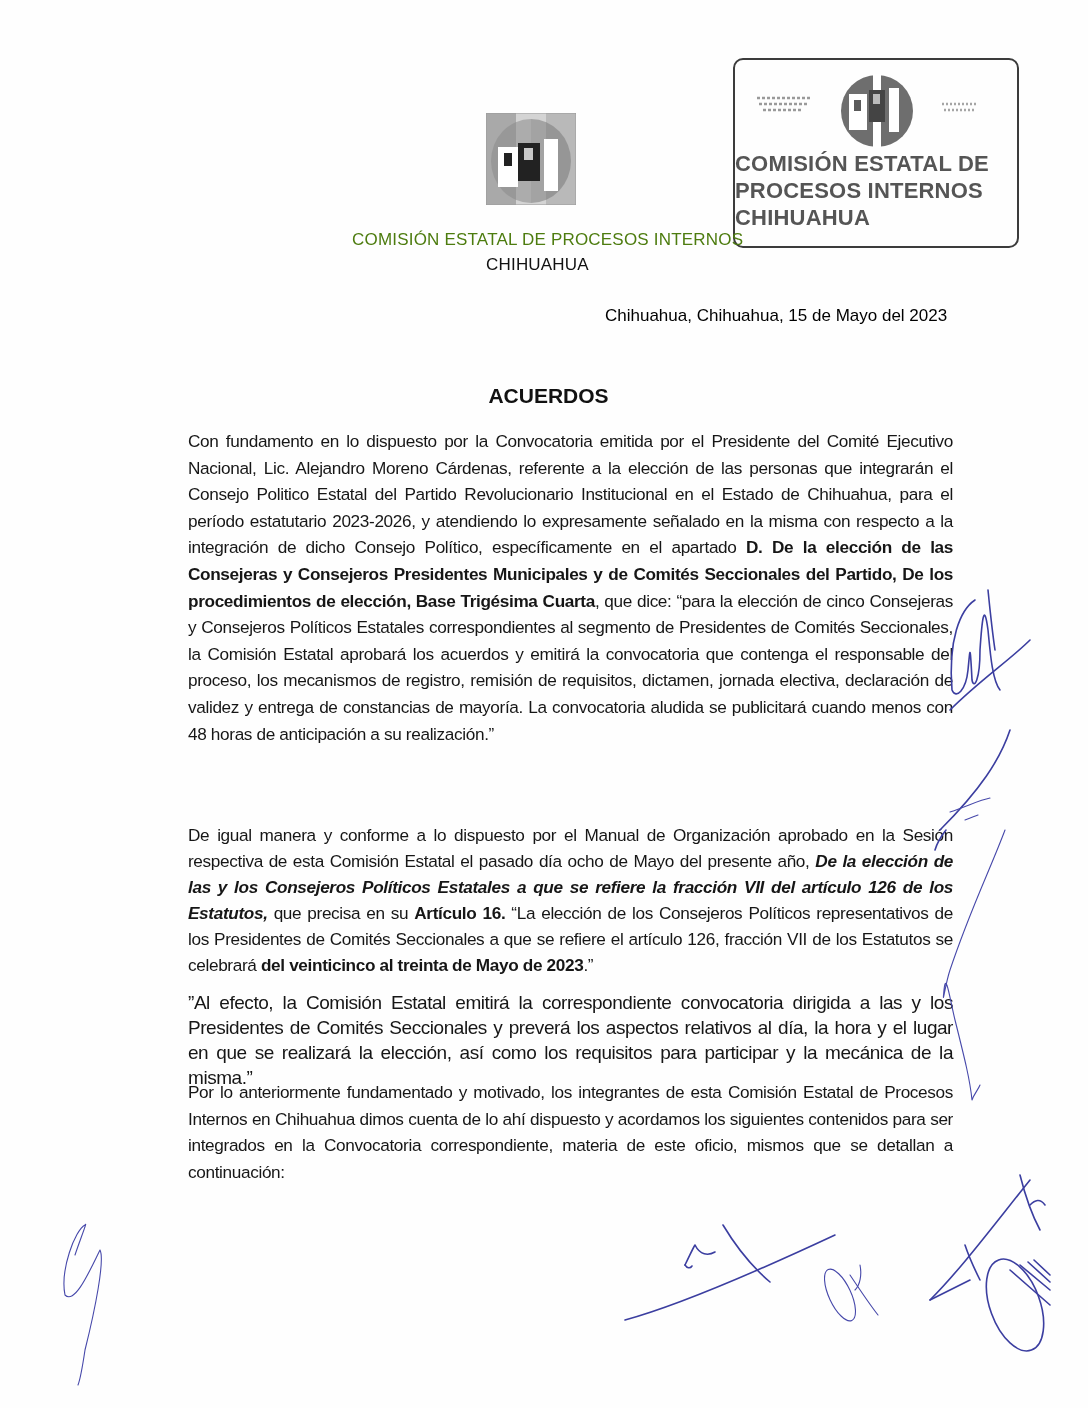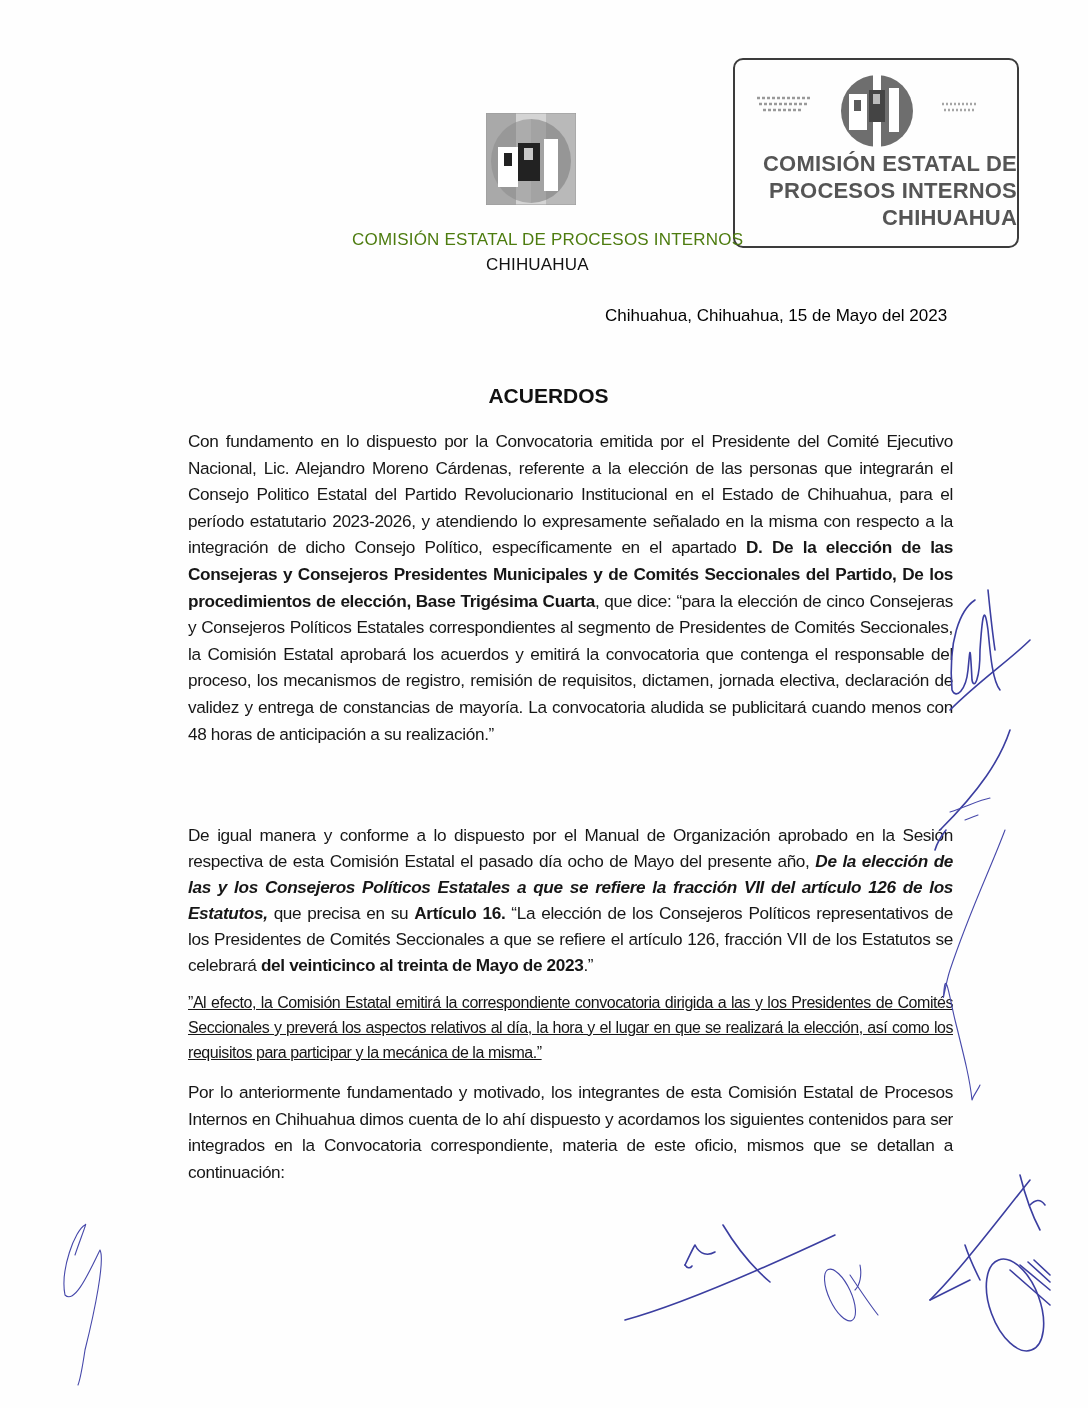--- a/index.html
+++ b/index.html
@@ -16,21 +16,21 @@
   
   .stamp {
     position: absolute; left: 733px; top: 58px; width: 282px; height: 186px;
     border: 2px solid #3c3c3c; border-radius: 10px;
   }
   .stamp-logo { position: absolute; left: 104px; top: 14px; width: 76px; height: 74px; }
   .stamp-logo svg { width: 100%; height: 100%; }
   .stamp-deco-left { position: absolute; left: 20px; top: 32px; width: 60px; height: 22px; }
   .stamp-deco-right { position: absolute; left: 205px; top: 38px; width: 40px; height: 18px; }
   .stamp-text {
-    position: absolute; left: 0; right: 0; top: 90px; text-align: right;
+    position: absolute; left: 0; right: 0; top: 90px; text-align: left;
     font-family: "Liberation Sans", sans-serif; font-weight: bold; color: #555;
     font-size: 22px; line-height: 27px; letter-spacing: 0.2px;
   }
   .stamp-text div { white-space: nowrap; }
 
   
   .org-line1 {
     position: absolute; left: 352px; top: 230px; font-size: 17px; color: #4d7c0f;
     white-space: nowrap; letter-spacing: 0.2px;
   }
@@ -47,21 +47,21 @@
   }
 
   
   .para {
     position: absolute; left: 157px; width: 765px; text-align: justify;
     font-family: "Liberation Sans Narrow", "Liberation Sans", sans-serif;
     font-size: 17.2px; color: #161616; letter-spacing: -0.35px; margin-left: 31px;
   }
   .p1 { top: 428px; line-height: 26.6px; }
   .p2 { top: 822px; line-height: 26px; }
-  .p3 { top: 990px; line-height: 25px; font-size: 16px; letter-spacing: -0.45px; text-decoration: underline; }
+  .p3 { top: 990px; line-height: 25px; font-size: 19px; letter-spacing: -0.45px; }
   .p4 { top: 1079px; line-height: 26.5px; }
   .b { font-weight: bold; }
   .bi { font-weight: bold; font-style: italic; }
 
   
   .sig { position: absolute; }
   .sig svg { overflow: visible; }
   .ink { fill: none; stroke: #3b3ea0; stroke-width: 1.6; stroke-linecap: round; stroke-linejoin: round; }
   .ink-thin { fill: none; stroke: #4648aa; stroke-width: 1.1; stroke-linecap: round; stroke-linejoin: round; }
 </style>

